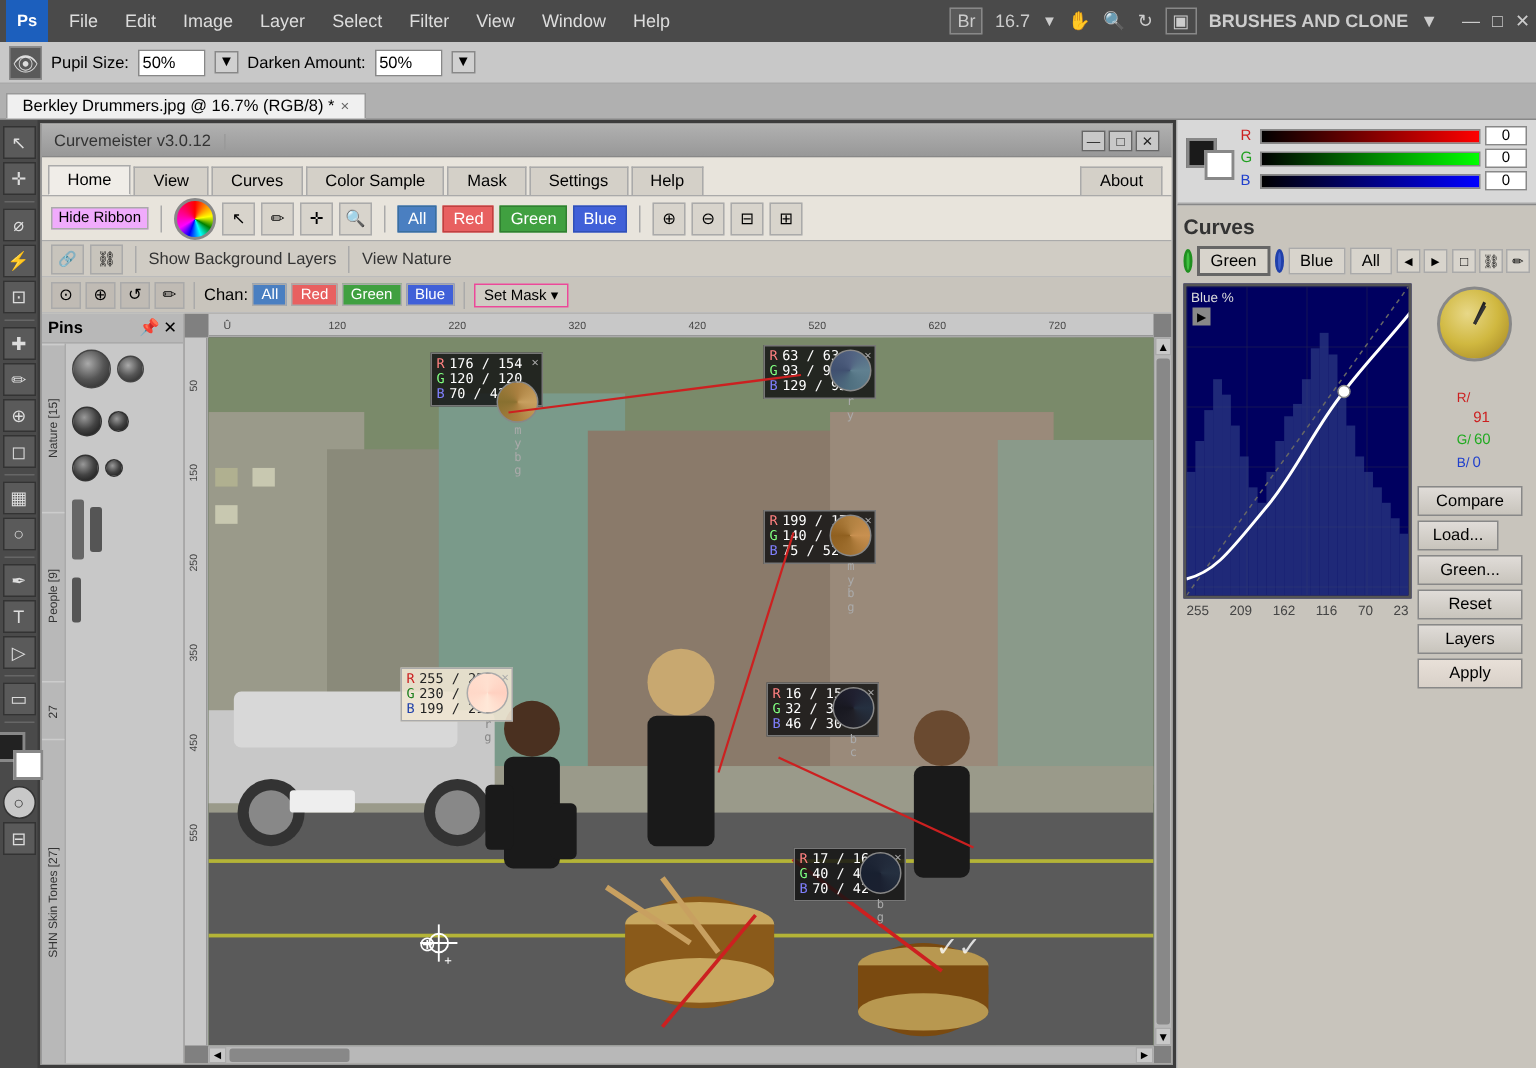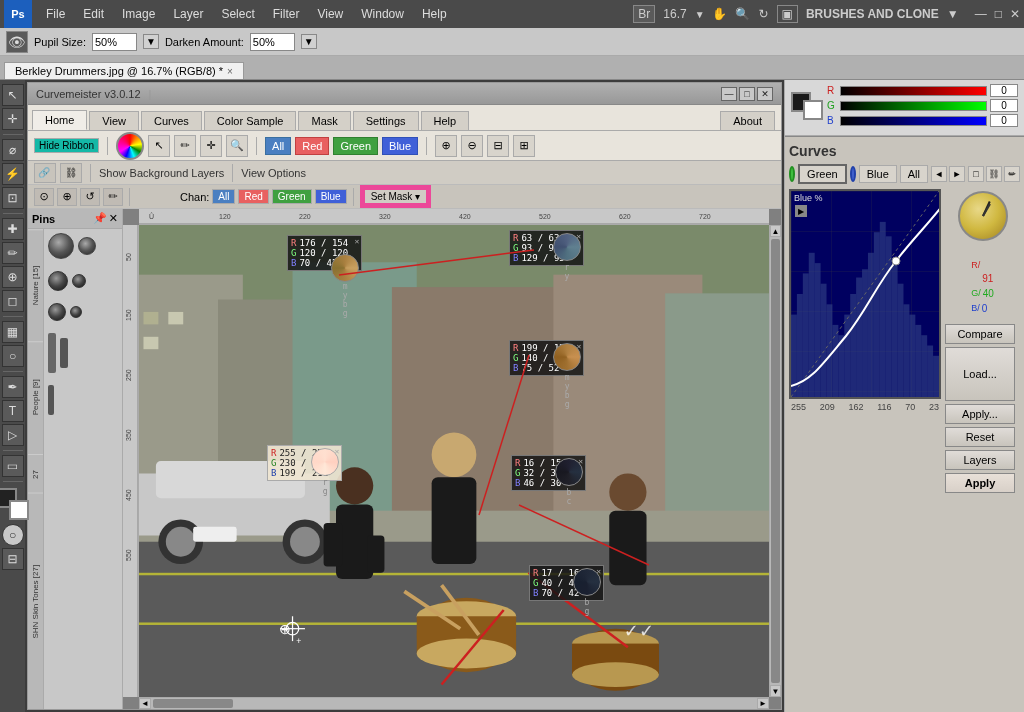--- a/index.html
+++ b/index.html
@@ -225,21 +225,21 @@
       <div class="nav-tab">Curves</div>
       <div class="nav-tab">Color Sample</div>
       <div class="nav-tab">Mask</div>
       <div class="nav-tab">Settings</div>
       <div class="nav-tab">Help</div>
       <div style="flex:1;"></div>
       <div class="nav-tab">About</div>
     </div>
 
     <div id="cm-ribbon">
-      <span style="font-size:10px;border:1px solid #aaa;padding:1px 4px;cursor:pointer;background:#14b8a6;">Hide Ribbon</span>
+      <span style="font-size:10px;border:1px solid #aaa;padding:1px 4px;cursor:pointer;background:#f0abfc;">Hide Ribbon</span>
       <span style="width:1px;height:18px;background:#aaa;margin:0 4px;"></span>
 
       <div style="width:28px;height:28px;border-radius:50%;border:2px solid #888;background:conic-gradient(red 0deg, #ff8800 40deg, yellow 80deg, green 120deg, cyan 160deg, blue 200deg, magenta 240deg, red 360deg);cursor:pointer;"></div>
 
       <div style="width:22px;height:22px;border:1px solid #aaa;background:#d8d4cc;display:flex;align-items:center;justify-content:center;cursor:pointer;">↖</div>
       <div style="width:22px;height:22px;border:1px solid #aaa;background:#d8d4cc;display:flex;align-items:center;justify-content:center;cursor:pointer;">✏</div>
       <div style="width:22px;height:22px;border:1px solid #aaa;background:#d8d4cc;display:flex;align-items:center;justify-content:center;cursor:pointer;">✛</div>
       <div style="width:22px;height:22px;border:1px solid #aaa;background:#d8d4cc;display:flex;align-items:center;justify-content:center;cursor:pointer;">🔍</div>
       <span style="width:1px;height:18px;background:#aaa;margin:0 4px;"></span>
 
@@ -256,36 +256,36 @@
     </div>
 
     <div id="cm-toolbar2" style="display:flex;align-items:center;background:#d0ccc4;padding:2px 6px;gap:4px;height:24px;border-bottom:1px solid #bbb;">
 
       <div style="width:22px;height:20px;border:1px solid #aaa;background:#c8c4bc;display:flex;align-items:center;justify-content:center;font-size:10px;cursor:pointer;">🔗</div>
       <div style="width:22px;height:20px;border:1px solid #aaa;background:#c8c4bc;display:flex;align-items:center;justify-content:center;font-size:10px;cursor:pointer;">⛓</div>
       <div style="width:1px;height:18px;background:#aaa;margin:0 4px;"></div>
 
       <span style="font-size:11px;color:#333;">Show Background Layers</span>
       <div style="width:1px;height:18px;background:#aaa;margin:0 4px;"></div>
-      <span style="font-size:11px;color:#333;">View Options</span>
+      <span style="font-size:11px;color:#333;">View Nature</span>
     </div>
 
     <div style="display:flex;align-items:center;background:#c8c4bc;padding:2px 6px;gap:3px;height:24px;border-bottom:1px solid #bbb;">
       <div style="width:20px;height:18px;border:1px solid #aaa;background:#c0bbb4;display:flex;align-items:center;justify-content:center;cursor:pointer;">⊙</div>
       <div style="width:20px;height:18px;border:1px solid #aaa;background:#c0bbb4;display:flex;align-items:center;justify-content:center;cursor:pointer;">⊕</div>
       <div style="width:20px;height:18px;border:1px solid #aaa;background:#c0bbb4;display:flex;align-items:center;justify-content:center;cursor:pointer;">↺</div>
       <div style="width:20px;height:18px;border:1px solid #aaa;background:#c0bbb4;display:flex;align-items:center;justify-content:center;cursor:pointer;">✏</div>
       <div style="width:1px;height:18px;background:#aaa;margin:0 3px;"></div>
-      <span style="font-size:11px;margin-left:44px;">Chan:</span>
+      <span style="font-size:11px;">Chan:</span>
       <div style="padding:1px 5px;border:1px solid #aaa;background:#4a7fc1;color:#fff;font-size:10px;cursor:pointer;">All</div>
       <div style="padding:1px 5px;border:1px solid #aaa;background:#e86060;color:#fff;font-size:10px;cursor:pointer;">Red</div>
       <div style="padding:1px 5px;border:1px solid #aaa;background:#40a040;color:#fff;font-size:10px;cursor:pointer;">Green</div>
       <div style="padding:1px 5px;border:1px solid #aaa;background:#4060d8;color:#fff;font-size:10px;cursor:pointer;">Blue</div>
       <div style="width:1px;height:18px;background:#aaa;margin:0 3px;"></div>
-      <div style="padding:1px 6px;border:5px solid #ec4899;background:#d0ccc4;font-size:10px;cursor:pointer;">Set Mask ▾</div>
+      <div style="padding:1px 6px;border:1px solid #ec4899;background:#d0ccc4;font-size:10px;cursor:pointer;">Set Mask ▾</div>
     </div>
 
     <div id="cm-content">
 
       <div id="pins-panel">
         <div id="pins-header">
           <span style="font-size:11px;font-weight:bold;">Pins</span>
           <div style="display:flex;gap:2px;">
             <span style="cursor:pointer;font-size:11px;">📌</span>
             <span style="cursor:pointer;font-size:11px;">✕</span>
@@ -699,35 +699,35 @@
             <div style="position:absolute;top:50%;left:50%;width:2px;height:16px;background:#222;transform-origin:50% 100%;transform:translate(-50%,-100%) rotate(25deg);"></div>
           </div>
 
           <div style="font-size:10px;line-height:1.5;">
             <div style="display:flex;gap:2px;align-items:center;">
               <span style="color:#cc2020;font-size:9px;">R/</span>
               <span style="color:#cc2020;margin-top:26px;">91</span>
             </div>
             <div style="display:flex;gap:2px;align-items:center;">
               <span style="color:#20aa20;font-size:9px;">G/</span>
-              <span style="color:#20aa20;">40</span>
+              <span style="color:#20aa20;">60</span>
             </div>
             <div style="display:flex;gap:2px;align-items:center;">
               <span style="color:#2040cc;font-size:9px;">B/</span>
               <span style="color:#2040cc;">0</span>
             </div>
           </div>
 
 
           <div id="curves-buttons" style="display:flex;flex-direction:column;gap:3px;width:100%;">
             <button class="curves-btn" style="width:70px;padding:3px 0;border:1px solid #888;background:linear-gradient(to bottom, #e0dcd8, #c8c4bc);font-size:11px;cursor:pointer;">Compare</button>
-            <button class="curves-btn" style="width:70px;padding:20px 0;border:1px solid #888;background:linear-gradient(to bottom, #e0dcd8, #c8c4bc);font-size:11px;cursor:pointer;">Load...</button>
-            <button class="curves-btn" style="width:70px;padding:3px 0;border:1px solid #888;background:linear-gradient(to bottom, #e0dcd8, #c8c4bc);font-size:11px;cursor:pointer;">Apply...</button>
+            <button class="curves-btn" style="width:54px;padding:3px 0;border:1px solid #888;background:linear-gradient(to bottom, #e0dcd8, #c8c4bc);font-size:11px;cursor:pointer;">Load...</button>
+            <button class="curves-btn" style="width:70px;padding:3px 0;border:1px solid #888;background:linear-gradient(to bottom, #e0dcd8, #c8c4bc);font-size:11px;cursor:pointer;">Green...</button>
             <button class="curves-btn" style="width:70px;padding:3px 0;border:1px solid #888;background:linear-gradient(to bottom, #e0dcd8, #c8c4bc);font-size:11px;cursor:pointer;">Reset</button>
             <button class="curves-btn" style="width:70px;padding:3px 0;border:1px solid #888;background:linear-gradient(to bottom, #e0dcd8, #c8c4bc);font-size:11px;cursor:pointer;">Layers</button>
-            <button class="curves-btn" style="width:70px;padding:3px 0;border:1px solid #888;background:linear-gradient(to bottom, #e8e0d8, #d8d0c8);font-size:11px;cursor:pointer;font-weight:bold;">Apply</button>
+            <button class="curves-btn" style="width:70px;padding:3px 0;border:1px solid #888;background:linear-gradient(to bottom, #e8e0d8, #d8d0c8);font-size:11px;cursor:pointer;font-weight:normal;">Apply</button>
           </div>
         </div>
       </div>
     </div>
   </div>
 
 </div>
 
 </body></html>

